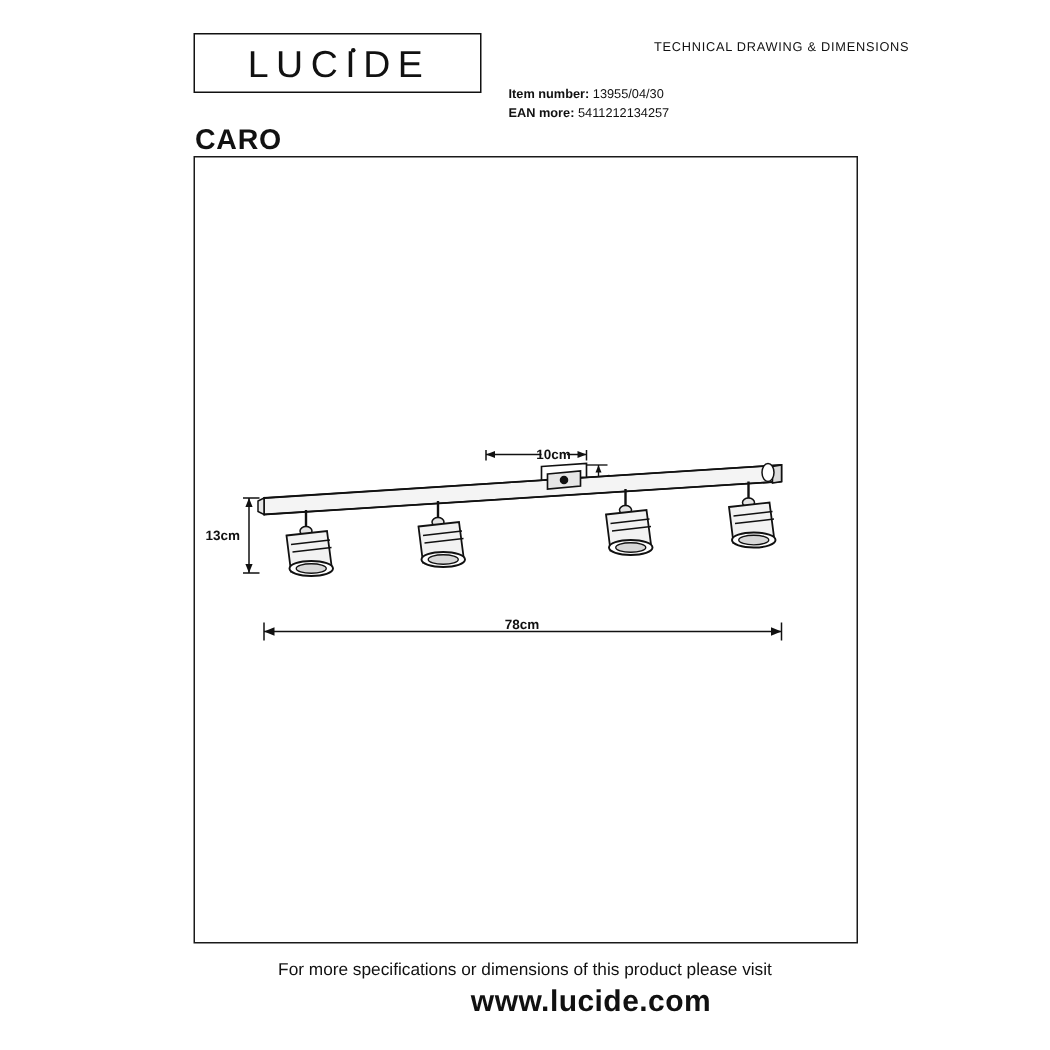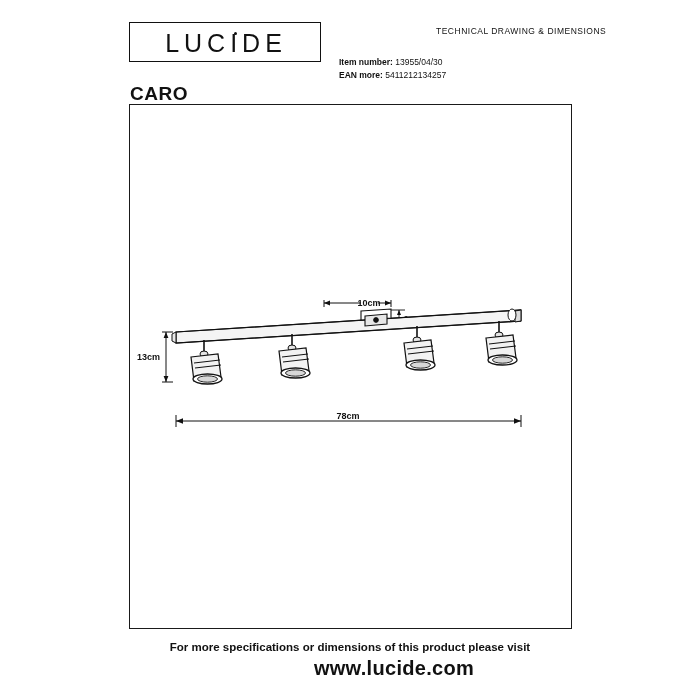--- a/index.html
+++ b/index.html
@@ -92,21 +92,21 @@
     background: #fff;
   }
   
   .footer-line1 {
     position: absolute;
     left: 0;
     top: 641px;
     width: 700px;
     text-align: center;
     font-size: 11.5px;
-    font-weight: 700;
+    font-weight: 400;
     color: #111;
   }
   .footer-line2 {
     position: absolute;
     left: 0;
     top: 657px;
     width: 700px;
     text-align: center;
     font-size: 20px;
     font-weight: 700;

